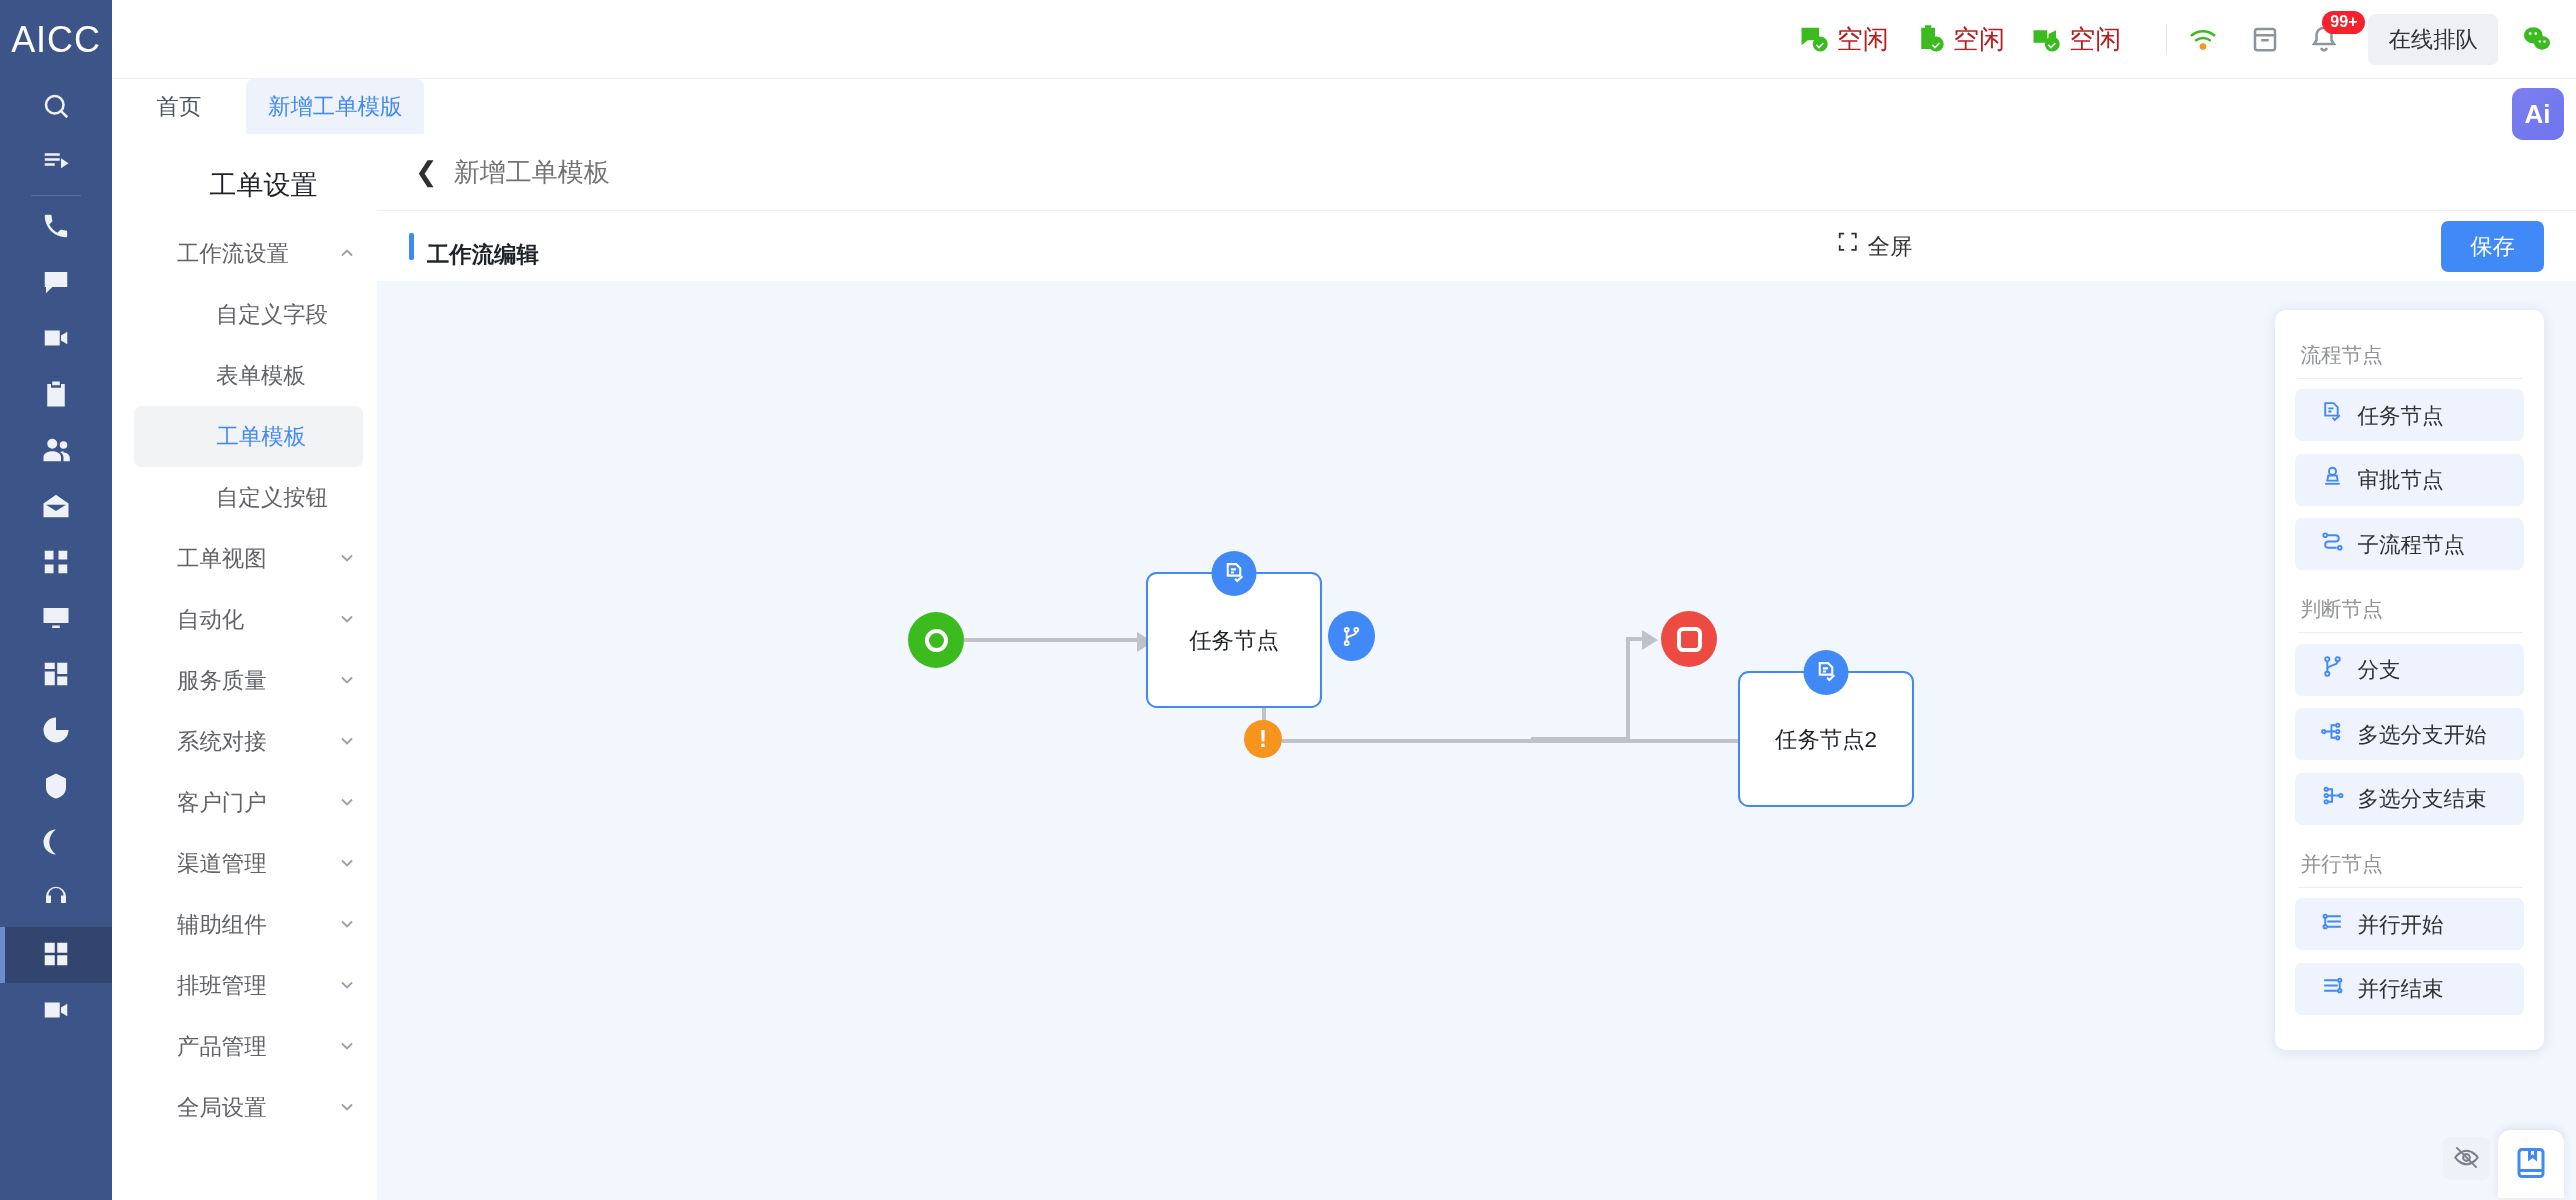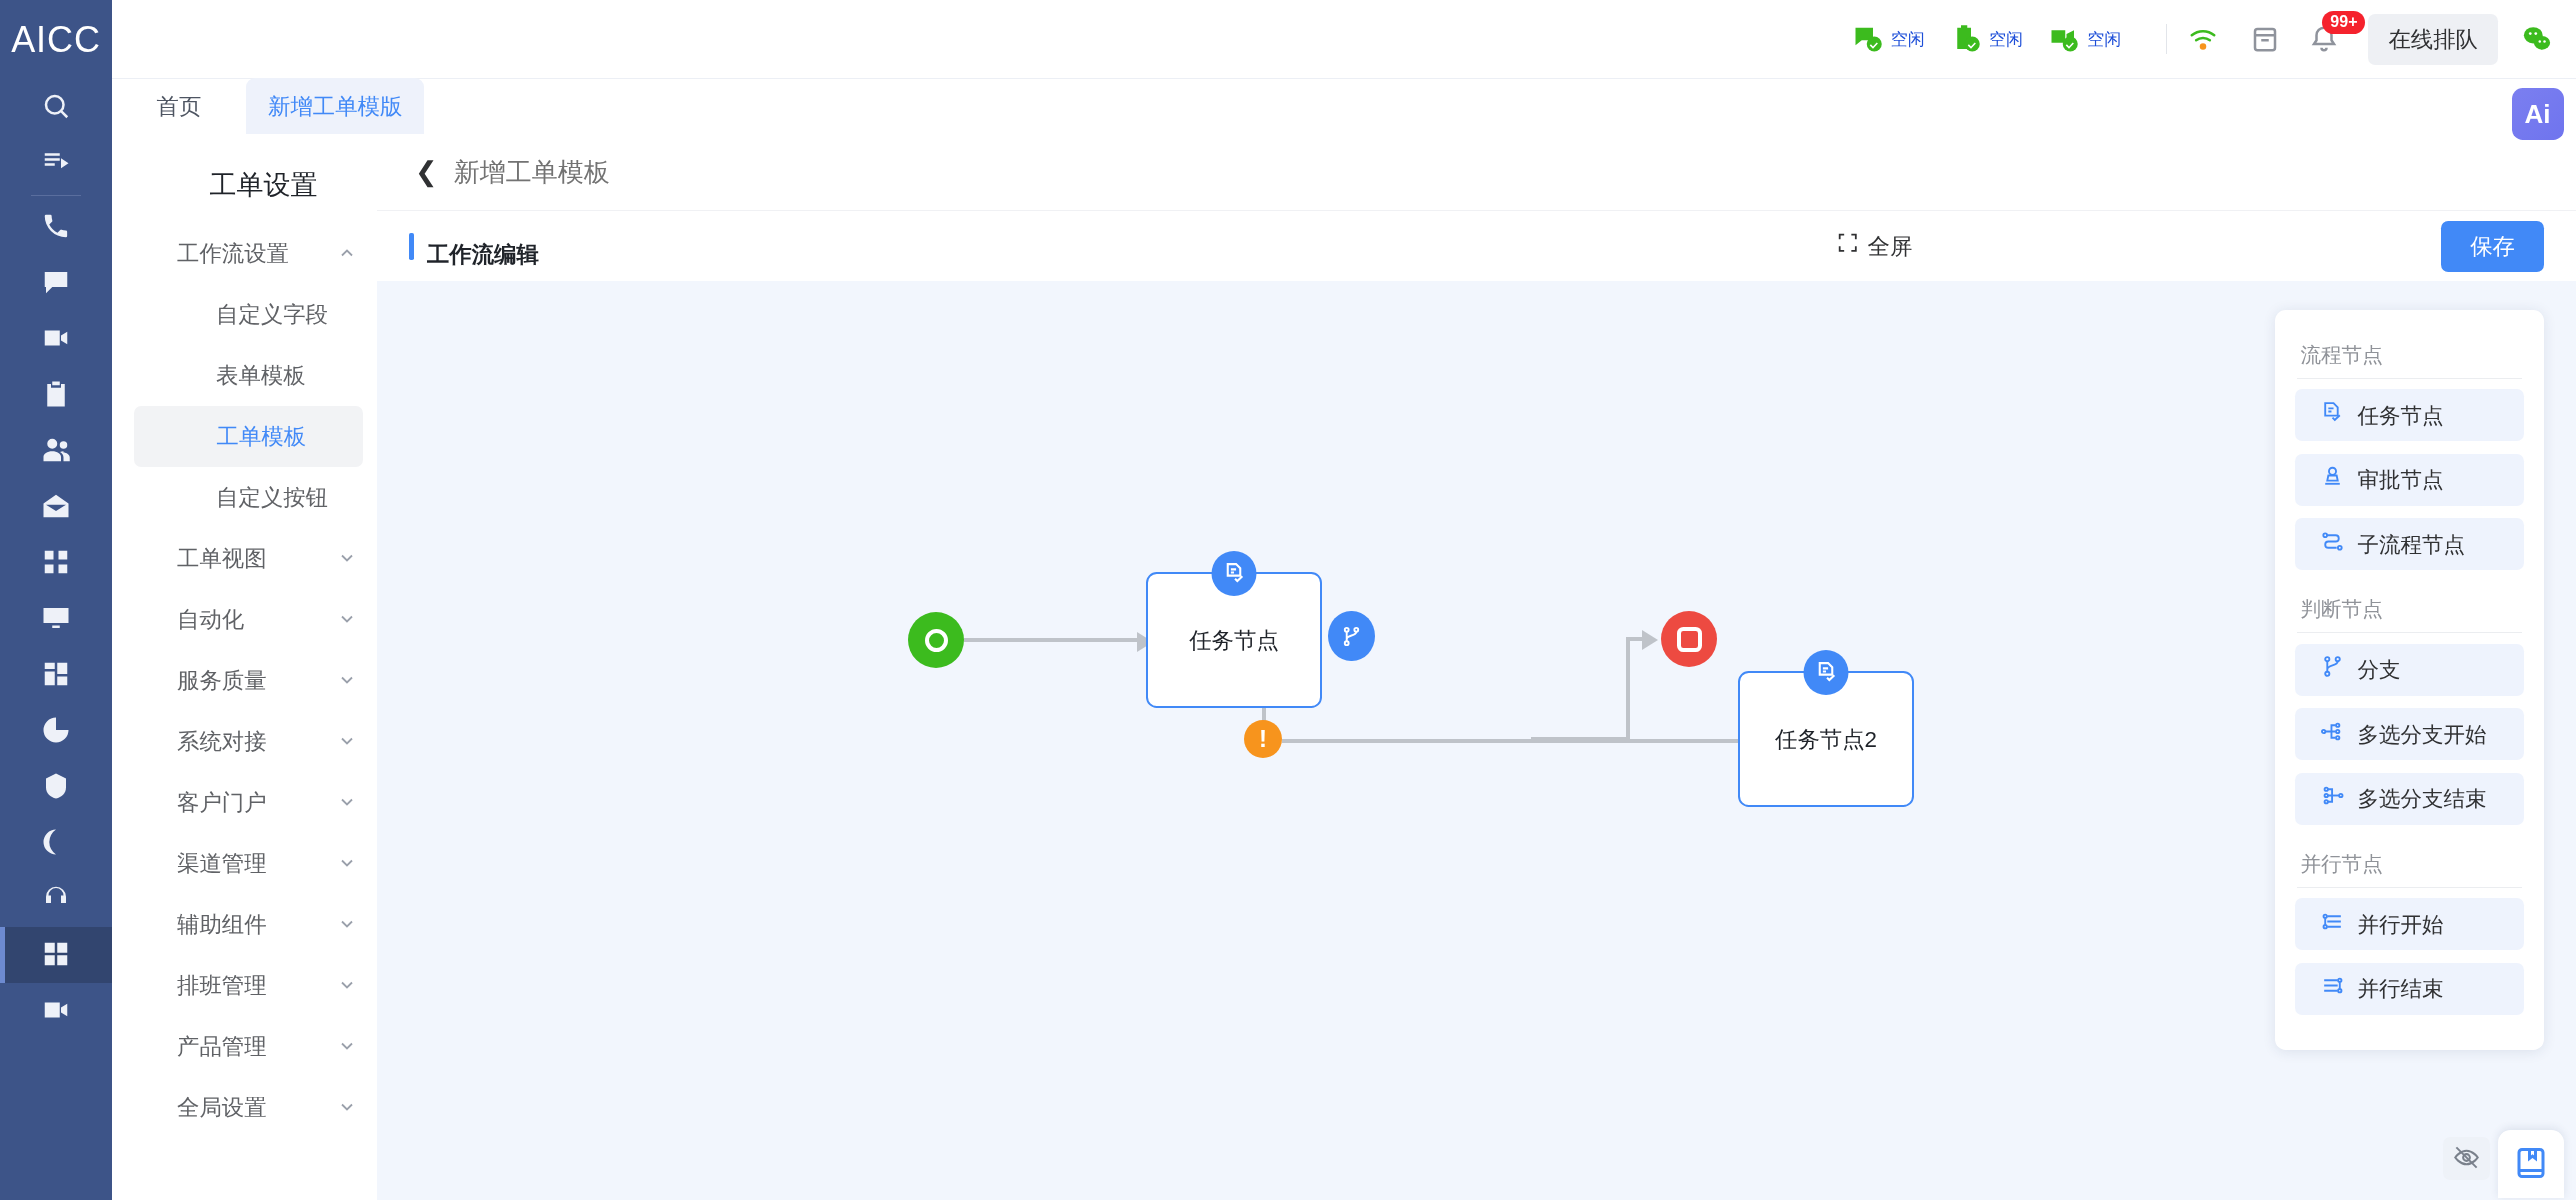--- a/index.html
+++ b/index.html
@@ -48,21 +48,21 @@
   .status-select .val { font-size: 22.4px; color: #303133; flex: 0 0 auto; width: 107px; }
   .caret { width: 0; height: 0; border-left: 8px solid transparent; border-right: 8px solid transparent;
            border-top: 10px solid #8f939c; }
   .sep-v { width: 0.9px; height: 27px; background: #e2e5ea; margin-left: 7.2px; }
   .timer { font-size: 22.4px; color: #b6bac2; }
 
   .header-right {
     margin-left: auto; display: flex; align-items: center; gap: 0; padding-right: 23px;
   }
   .hr-chip { display: flex; align-items: center; gap: 7.2px; margin-right: 25px; }
-  .hr-chip .lbl { font-size: 17px; color: #1d4ed8; font-family: Liberation Mono, monospace; }
+  .hr-chip .lbl { font-size: 26px; color: #b91c1c; font-family: Liberation Mono, monospace; }
   .hdr-icon { width: 32px; height: 32px; display:flex; align-items:center; justify-content:center; }
   .hdr-icon svg { width: 30px; height: 30px; }
   .vdiv { width: 0.9px; height: 30px; background: #e2e5ea; margin: 0 20px; }
   .bell-wrap { position: relative; margin-left: 27px; margin-right: 5.4px; }
   .badge-99 {
     position: absolute; top: -12.5px; left: 14.3px;
     background: #f5222d; color: #fff; font-size: 16px; font-weight: bold;
     border-radius: 16px; padding: 1.8px 8px; line-height: 1.25;
   }
   .queue-btn {
@@ -119,21 +119,21 @@
   .panel { background: #fff; margin: 0; flex: 1; display: flex; flex-direction: column; }
   .crumb { height: 77px; display: flex; align-items: center; gap: 16px; padding-left: 38px;
            border-bottom: 0.9px solid #f0f1f4; }
   .crumb .back { font-size: 27px; color: #303133; }
   .crumb .ttl { font-size: 26px; color: #737373; }
 
   .toolbar { height: 70px; display: flex; align-items: center; padding: 0 32px 0 0; position: relative; }
   .tb-left { display: flex; align-items: center; gap: 12.5px; padding-left: 32px; }
   .tb-bar { width: 5.4px; height: 27px; background: #4189f7; border-radius: 1.8px; }
   .tb-title { font-size: 22.4px; color: #1f2329; font-weight: bold; margin-top: 16px; }
-  .tb-full { position: absolute; left: 1460px; display: flex; align-items: center; gap: 9px;
+  .tb-full { position: absolute; left: 1460px; display: flex; align-items: flex-start; gap: 9px;
              font-size: 22.4px; color: #303133; }
   .save-btn { margin-left: auto; background: #4189f7; color: #fff; font-size: 22.4px;
               border-radius: 7.2px; padding: 10px 29px; border: none; }
 
   
   .canvas { position: relative; flex: 1; background: #f2f6fd; margin: 0 0 0 0; overflow: hidden; }
 
   .node { position: absolute; }
   .node-start, .node-end {
     width: 56px; height: 56px; border-radius: 50%;

